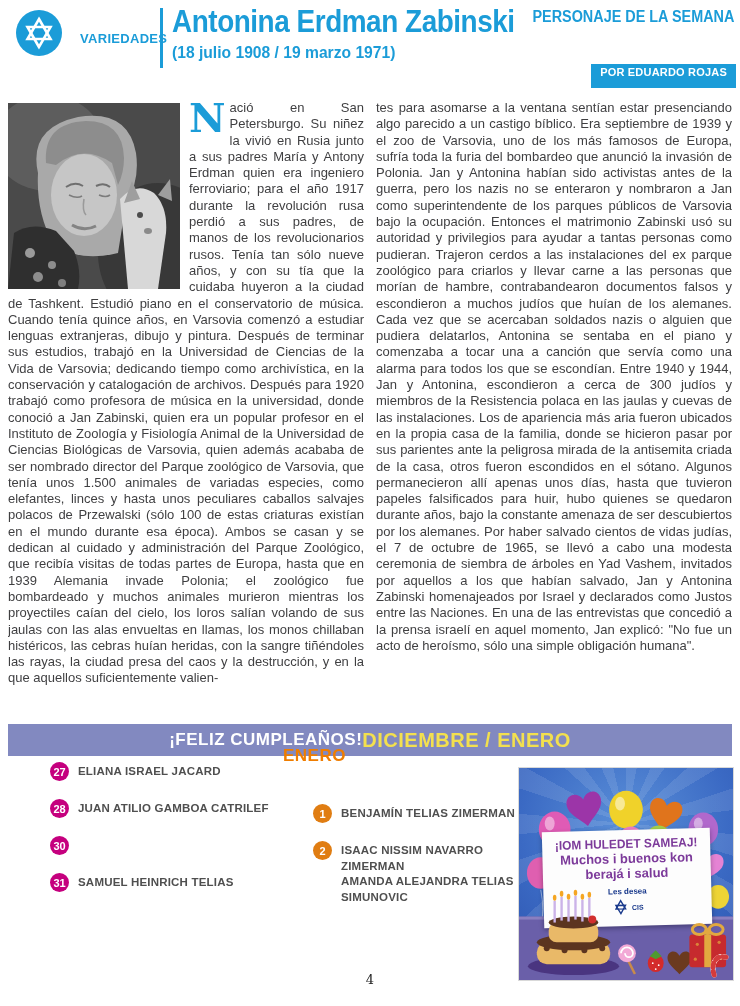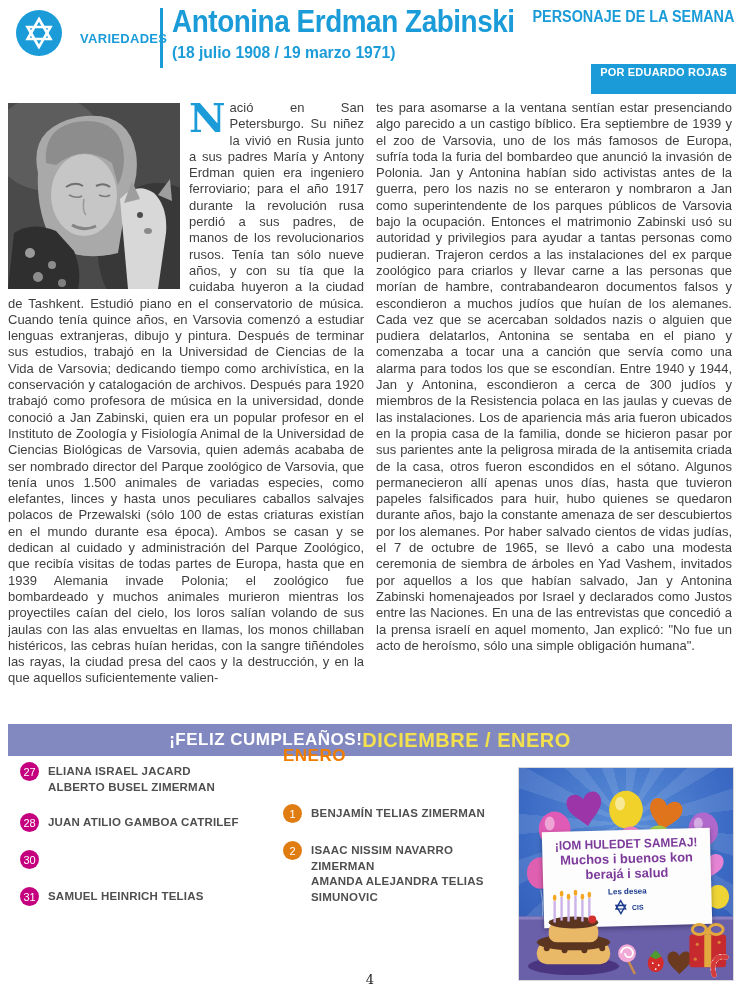--- a/index.html
+++ b/index.html
@@ -13,21 +13,21 @@
   .variedades { position:absolute; left:80px; top:31px; color:#1b9cd8; font-weight:bold;
     font-size:13px; letter-spacing:.3px; }
   .vline { position:absolute; left:160px; top:8px; width:3px; height:60px; background:#1b9cd8; }
   .title { position:absolute; left:172px; top:4px; color:#1b9cd8; font-weight:bold;
     font-size:31px; letter-spacing:-.5px; transform:scaleX(.9); transform-origin:left top; white-space:nowrap; }
   .dates { position:absolute; left:172px; top:43px; color:#1b9cd8; font-weight:bold;
     font-size:17px; transform:scaleX(.92); transform-origin:left top; white-space:nowrap; }
   .kicker { position:absolute; right:6px; top:8px; color:#1b9cd8; font-weight:bold;
     font-size:16px; transform:scaleX(.9); transform-origin:right top; white-space:nowrap; }
   .byline-box { position:absolute; right:4px; top:64px; background:#1b9cd8; color:#fff;
-    font-weight:bold; font-size:11px; padding:2px 9px 16px; letter-spacing:.2px; }
+    font-weight:bold; font-size:11px; padding:2px 9px 10px; letter-spacing:.2px; }
 
   
   .article { position:absolute; left:8px; top:100px; width:724px; height:594px;
     display:flex; gap:12px; overflow:hidden; }
   .col { width:356px; font-size:13px; line-height:16.3px; color:#3f3f41;
     text-align:justify; }
   .photo { float:left; width:172px; height:186px; margin:3px 9px 5px 0; display:block; }
   .dropcap { float:left; font-family:"DejaVu Serif", serif; font-weight:bold;
     color:#1b9cd8; font-size:40px; line-height:31px; margin:2px 4px 0 0; }
 
@@ -38,23 +38,23 @@
   .banner .left { color:#fff; font-weight:bold; font-size:17px; letter-spacing:.5px; }
   .banner .right { color:#f3e04e; font-weight:bold; font-size:20px; letter-spacing:.5px; }
 
   
   .bday-list { position:absolute; }
   .dec-list { left:20px; top:762px; width:255px; }
   .jan-block { left:283px; top:746px; width:235px; }
   .jan-header { color:#ef7d00; font-weight:bold; font-size:17px; letter-spacing:.5px;
     margin-bottom:38px; }
   .bday-entry { display:flex; align-items:flex-start; margin-bottom:18px; }
-  .day-circle { width:19px; height:19px; border-radius:50%; color:#fff; font-weight:normal;
+  .day-circle { width:19px; height:19px; border-radius:50%; color:#fff; font-weight:bold;
     font-size:11px; display:flex; align-items:center; justify-content:center;
-    margin-right:9px; flex:0 0 auto; }
+    margin-right:9px; flex:0 0 auto;margin-left:30px; }
   .dec-list .day-circle { background:#c5007e; }
   .jan-block .day-circle { background:#e07d12; }
   .names { font-size:11.5px; line-height:15.5px; color:#4f4f4f; letter-spacing:.2px; padding-top:2px; }
   .name-line { display:block;font-weight:bold; }
   .name-line:empty { display:none; }
 
   
   .card { position:absolute; left:518px; top:767px; width:216px; height:214px;
     border:1px solid #d9d9d9; overflow:hidden;
     background:
@@ -132,21 +132,20 @@
   <div class="banner">
     <span class="left">¡FELIZ CUMPLEAÑOS!</span>
     <span class="right">DICIEMBRE / ENERO</span>
   </div>
 
   <div class="bday-list dec-list">
     <div class="bday-entry">
       <div class="day-circle">27</div>
       <div class="names">
         <span class="name-line">ELIANA ISRAEL JACARD</span>
-        <span class="name-line">ALBERTO BUSEL ZIMERMAN</span>
       </div>
     </div>
     <div class="bday-entry">
       <div class="day-circle">28</div>
       <div class="names">
         <span class="name-line">JUAN ATILIO GAMBOA CATRILEF</span>
 
       </div>
     </div>
     <div class="bday-entry">

